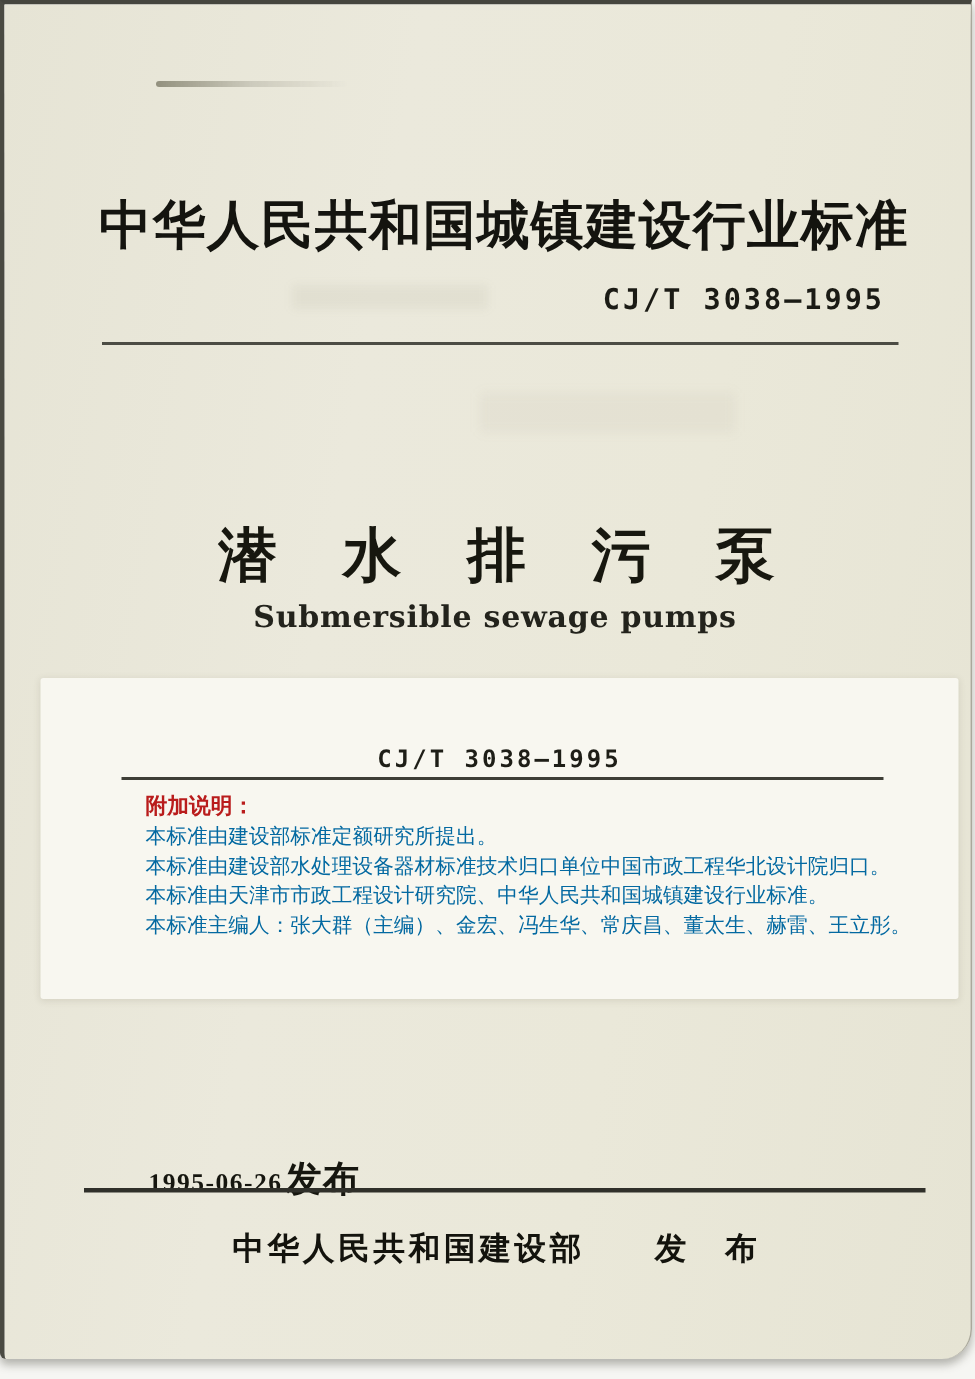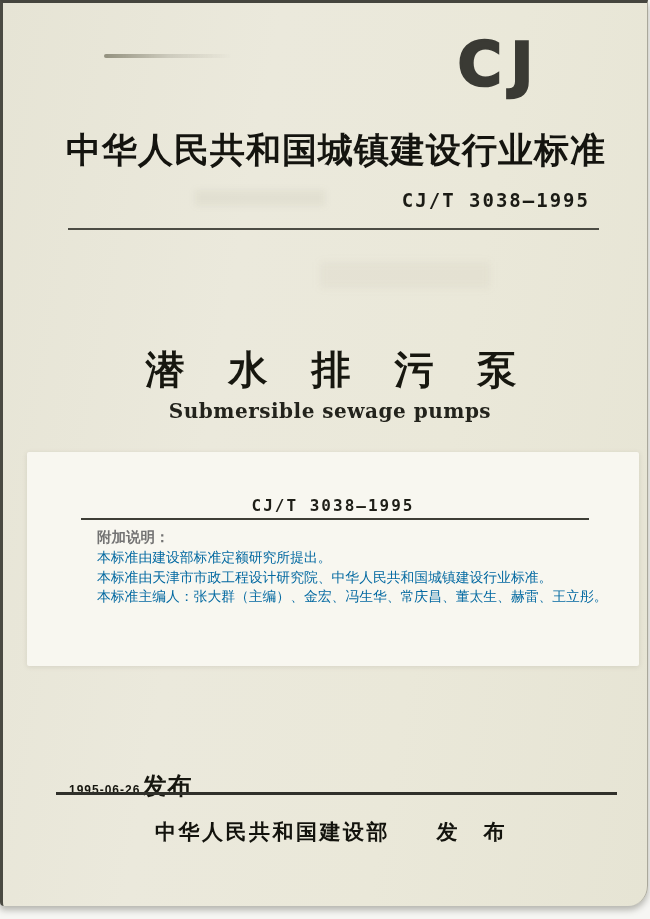--- a/index.html
+++ b/index.html
@@ -65,51 +65,50 @@
     position:absolute;left:27px;top:452px;width:612px;height:214px;
     background:#f8f7f0;border-radius:2px;
     box-shadow:0 1px 5px rgba(90,88,66,.14);
   }
   .nb-number{
     position:absolute;top:44px;left:0;width:100%;text-align:center;
     font-family:"DejaVu Sans Mono","Liberation Mono",monospace;
     font-weight:bold;font-size:16px;letter-spacing:2px;color:#1e1e17;
   }
   .nb-line{position:absolute;top:66px;left:54px;width:508px;height:2px;background:#3e3e36;}
-  .nb-heading{position:absolute;top:76px;left:70px;font-size:14.5px;font-weight:bold;color:#737373;}
+  .nb-heading{position:absolute;top:76px;left:70px;font-size:14.5px;font-weight:bold;color:#b91c1c;}
   .nb-notes{
     position:absolute;top:96px;left:70px;right:14px;
     font-size:13.8px;line-height:19.6px;color:#0369a1;
   }
 
   .date-row{position:absolute;top:770px;display:flex;align-items:baseline;color:#16160f;}
   .date-issue{left:69px;}
   .date-impl{right:51px;}
-  .date-num{font-family:Liberation Sans, sans-serif;
-    font-weight:bold;font-size:12px;letter-spacing:1px;}
+  .date-num{font-family:Liberation Serif, serif;
+    font-weight:bold;font-size:17px;letter-spacing:1px;margin-left:30px;}
   .date-label{font-weight:bold;font-size:24px;margin-left:2px;letter-spacing:1px;}
   .footer-divider{position:absolute;left:56px;top:792px;width:561px;height:3px;background:#30302a;}
   .publisher-row{
     position:absolute;left:6px;top:818px;width:650px;text-align:center;
     font-size:21px;font-weight:bold;letter-spacing:2.5px;color:#13130d;
   }
   .publisher-row .pub-label{margin-left:38px;}
 </style>
 </head>
 <body>
 
 <div class="paper"></div>
 
 <div class="content">
 
   <div class="smudge"></div>
   <div class="artifact-a"></div>
   <div class="artifact-b"></div>
 
-  <div class="cj-logo">CJ</div>
 
   <div class="header-title">中华人民共和国城镇建设行业标准</div>
 
   <div class="std-number-top">CJ/T 3038—1995</div>
 
   <div class="header-divider"></div>
 
   <div class="main-title">
     <span>潜</span>
     <span>水</span>
@@ -119,20 +118,21 @@
   </div>
 
   <div class="title-en">Submersible sewage pumps</div>
 
   <div class="notice-box">
     <div class="nb-number">CJ/T 3038—1995</div>
     <div class="nb-line"></div>
     <div class="nb-heading">附加说明：</div>
     <div class="nb-notes">
       <div>本标准由建设部标准定额研究所提出。</div>
+      <div>本标准由建设部水处理设备器材标准技术归口单位中国市政工程华北设计院归口。</div>
       <div>本标准由天津市市政工程设计研究院、中华人民共和国城镇建设行业标准。</div>
       <div>本标准主编人：张大群（主编）、金宏、冯生华、常庆昌、董太生、赫雷、王立彤。</div>
     </div>
   </div>
 
   <div class="date-row date-issue">
     <span class="date-num">1995-06-26</span>
     <span class="date-label">发布</span>
   </div>
 

